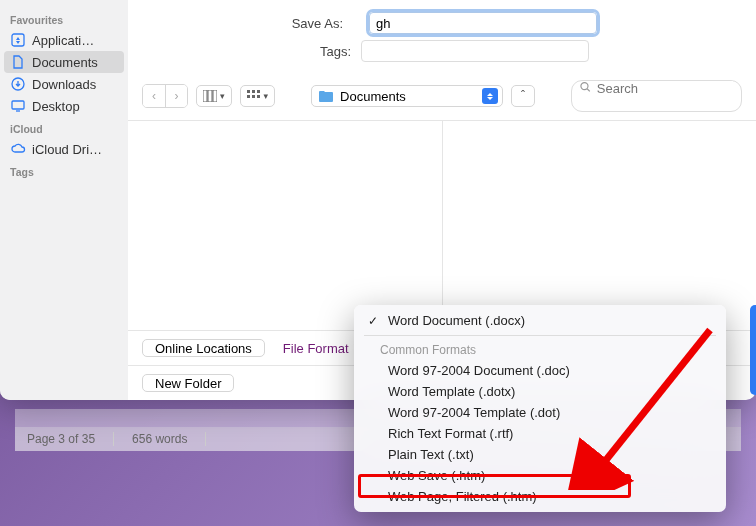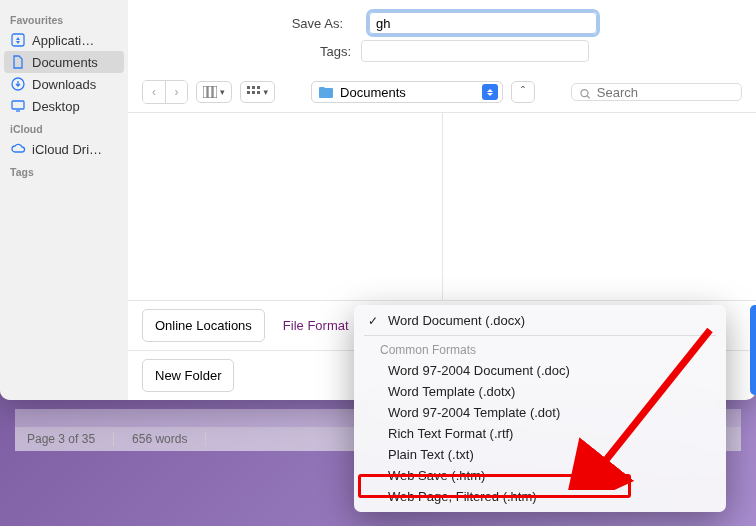--- a/index.html
+++ b/index.html
@@ -29,29 +29,29 @@
 .nav-btns { display: flex; border: 1px solid #d6d6d6; border-radius: 5px; overflow: hidden; }
 .nav-btn { width: 22px; height: 22px; background: #fff; display: flex; align-items: center; justify-content: center; font-size: 12px; color: #aaa; }
 .nav-btn + .nav-btn { border-left: 1px solid #d6d6d6; }
 .view-btn { display: flex; align-items: center; gap: 3px; border: 1px solid #d6d6d6; border-radius: 5px; height: 22px; padding: 0 6px; background: #fff; font-size: 12px; color: #555; }
 .loc-select { display: flex; align-items: center; gap: 6px; border: 1px solid #d6d6d6; border-radius: 5px; height: 22px; padding: 0 4px 0 6px; background: #fff; font-size: 13px; width: 192px; margin-left: 28px; }
 .loc-select .folder-ic { width: 16px; height: 14px; }
 .loc-select .arrows { margin-left: auto; width: 16px; height: 16px; background: #2f7cf6; border-radius: 3px; display: flex; flex-direction: column; align-items: center; justify-content: center; }
 .loc-select .arrows::before { content: ""; border: 3px solid transparent; border-bottom: 3px solid #fff; margin-bottom: 1px; }
 .loc-select .arrows::after { content: ""; border: 3px solid transparent; border-top: 3px solid #fff; }
 .up-btn { width: 24px; height: 22px; border: 1px solid #d6d6d6; border-radius: 5px; background: #fff; display: flex; align-items: center; justify-content: center; font-size: 12px; color: #555; }
-.search-box { flex: 1; margin-left: 28px; display: flex; align-items: flex-end; gap: 6px; border: 1px solid #ddd; border-radius: 5px; height: 18px; padding: 0 8px; background: #fff; }
+.search-box { flex: 1; margin-left: 28px; display: flex; align-items: flex-start; gap: 6px; border: 1px solid #ddd; border-radius: 11px; height: 32px; padding: 0 8px; background: #fff; }
 .search-box input { border: none; outline: none; font-size: 13px; width: 100%; }
 
 .browser-area { flex: 1; display: flex; }
 .browser-col { flex: 1; border-right: 1px solid #e5e5e5; }
 .browser-col:last-child { border-right: none; }
 
 .bottom-bar { border-top: 1px solid #e5e5e5; padding: 8px 14px; display: flex; align-items: center; gap: 18px; }
-.pill-btn { border: 1px solid #d6d6d6; border-radius: 5px; height: 33px; padding: 0 12px; background: #fff; font-size: 13px; display: flex; align-items: center; }
+.pill-btn { border: 1px solid #d6d6d6; border-radius: 5px; height: 18px; padding: 0 12px; background: #fff; font-size: 13px; display: flex; align-items: center; }
 .file-format-label { font-size: 13px; color: #701a75; }
 .bottom-bar2 { border-top: 1px solid #e5e5e5; padding: 8px 14px; display: flex; align-items: center; gap: 18px; border-radius: 0 0 10px 0; }
 .primary-sliver { position: absolute; right: 0; top: 305px; width: 6px; height: 90px; background: #2f7cf6; border-radius: 5px 0 0 5px; }
 
 .dropdown { position: absolute; top: 305px; left: 354px; width: 372px; background: rgba(248,248,250,0.96); backdrop-filter: blur(20px); border-radius: 7px; box-shadow: 0 10px 35px rgba(0,0,0,0.35); padding: 5px 0; z-index: 20; }
 .dd-item { display: flex; align-items: center; gap: 8px; padding: 3px 14px; font-size: 13px; color: #222; cursor: pointer; }
 .dd-check { width: 12px; font-size: 12px; }
 .dd-sep { height: 1px; background: #ddd; margin: 4px 10px; }
 .dd-header { font-size: 12px; color: #999; padding: 3px 26px; }
 

